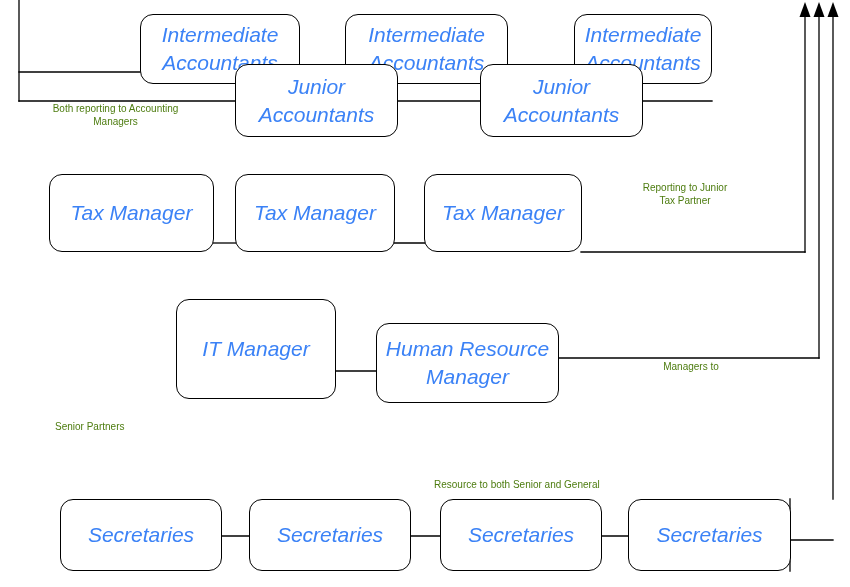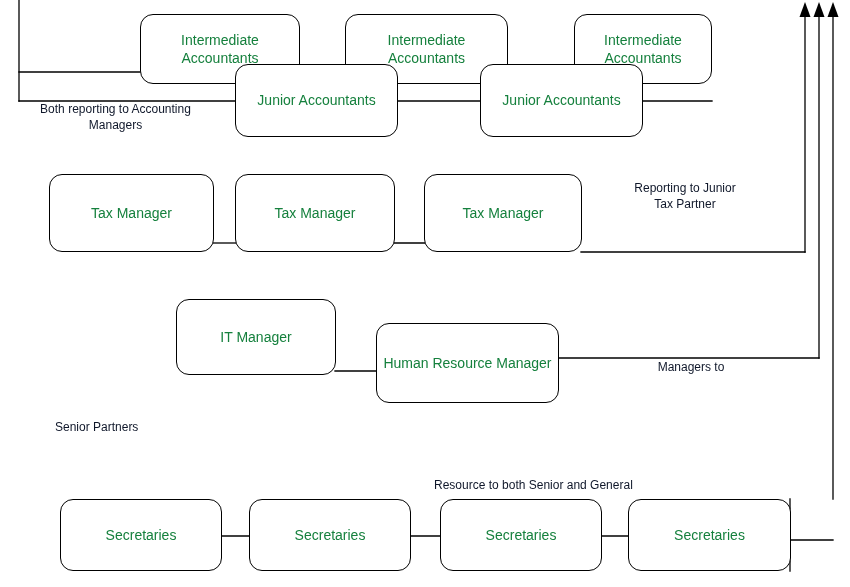--- a/index.html
+++ b/index.html
@@ -29,34 +29,35 @@
   .node {
     position: absolute;
     box-sizing: border-box;
     background: #ffffff;
     border: 1.3px solid #000000;
     border-radius: 13px;
     display: flex;
     align-items: center;
     justify-content: center;
     text-align: center;
-    font-size: 14px;
+    font-size: 21px;
     line-height: 1.32;
-    color: #15803d;
+    color: #3b82f6;
     padding: 2px 6px;
+    font-style: italic;
   }
   .node span {
     display: block;
     width: 100%;
   }
   .note {
     position: absolute;
-    font-size: 12px;
+    font-size: 10px;
     line-height: 1.32;
-    color: #0f172a;
+    color: #4d7c0f;
     text-align: center;
     white-space: pre-line;
     background: transparent;
   }
   .note.left {
     text-align: left;
   }
 </style>
 </head>
 <body>
@@ -121,21 +122,21 @@
   <div class="node" style="left:49px; top:174px; width:165px; height:78px;">
     <span>Tax Manager</span>
   </div>
   <div class="node" style="left:235px; top:174px; width:160px; height:78px;">
     <span>Tax Manager</span>
   </div>
   <div class="node" style="left:424px; top:174px; width:158px; height:78px;">
     <span>Tax Manager</span>
   </div>
 
-  <div class="node" style="left:176px; top:299px; width:160px; height:76px;">
+  <div class="node" style="left:176px; top:299px; width:160px; height:100px;">
     <span>IT
 Manager</span>
   </div>
   <div class="node" style="left:376px; top:299px; width:183px; height:80px;margin-top:24px;">
     <span>Human Resource
 Manager</span>
   </div>
 
   <div class="node" style="left:60px; top:499px; width:162px; height:72px;">
     <span>Secretaries</span>

